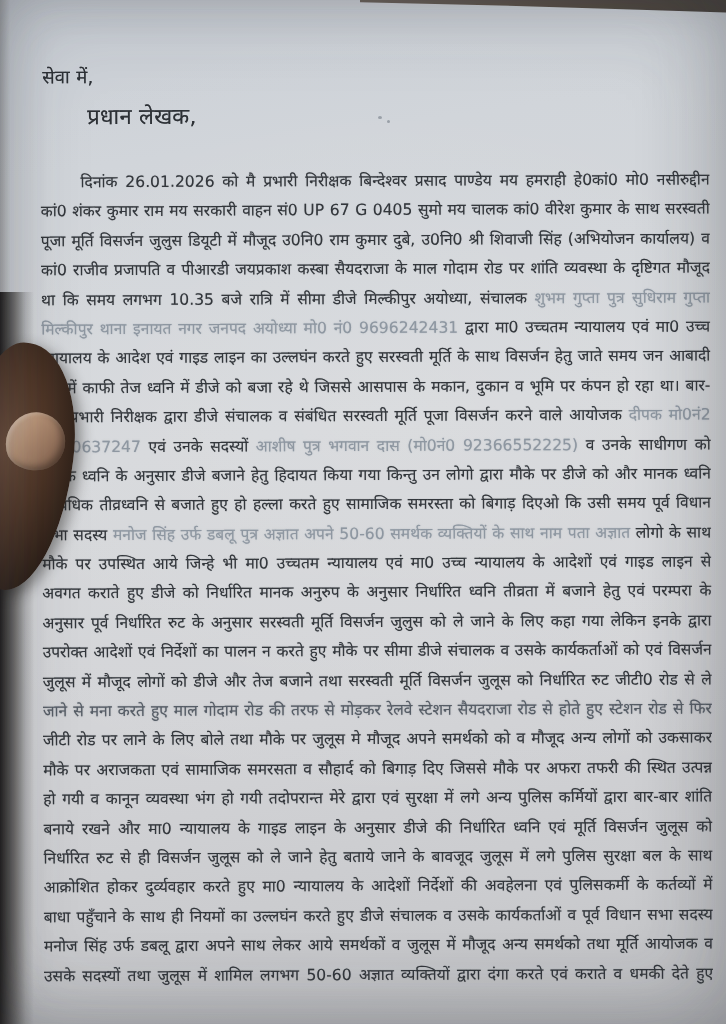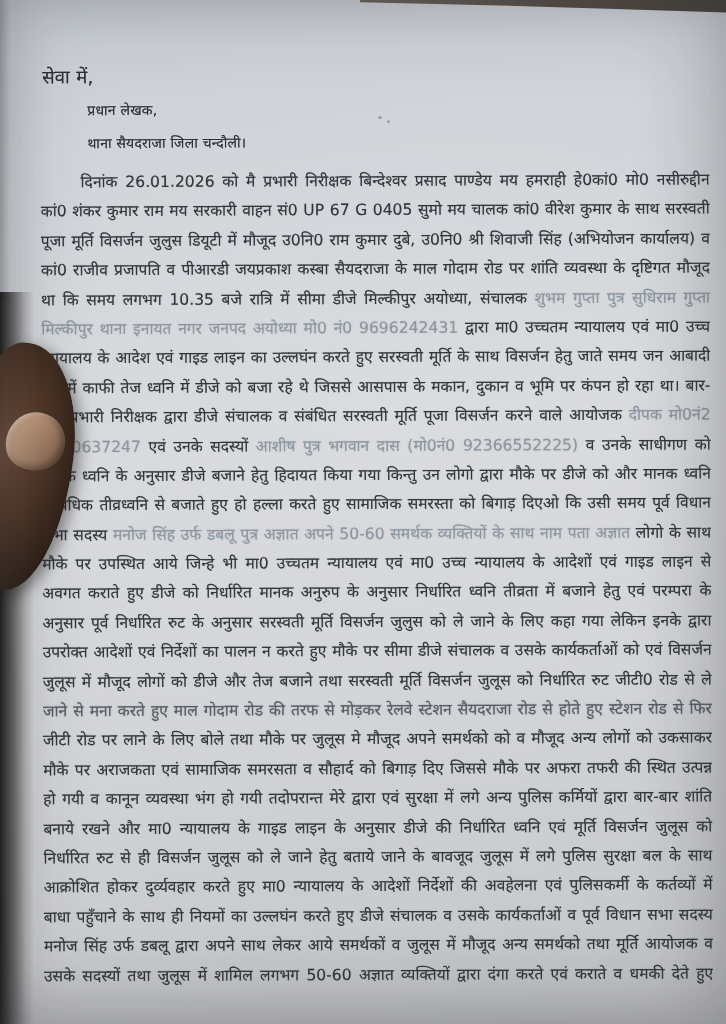--- a/index.html
+++ b/index.html
@@ -21,21 +21,21 @@
     clip-path: polygon(0 0, 100% 0, 100% 78%, 72% 58%, 38% 34%, 0 14%);
   }
   .sheet { position: absolute; inset: 0; transform: rotate(-0.25deg); }
   .salutation {
     position: absolute; left: 44px; top: 62px;
     font-size: 18.5px; color: #2d3136; letter-spacing: 0.2px;
     text-shadow: 0 0 0.6px rgba(45,49,54,0.55);
   }
   .addressee {
     position: absolute; left: 89px;
-    font-size: 14px; color: #2d3136; letter-spacing: 0.2px;
+    font-size: 22px; color: #2d3136; letter-spacing: 0.2px;
     text-shadow: 0 0 0.6px rgba(45,49,54,0.55);
   }
   .addr1 { top: 99px; }
   .addr2 { top: 132px; }
   .body-text { position: absolute; left: 42px; top: 167px; width: 669px; }
   .line {
     height: 29.4px; line-height: 29.4px; overflow: hidden;
     font-size: 15.6px; color: #33373c;
     text-shadow: 0 0 0.8px rgba(51,55,60,0.45);
     text-align: justify; text-align-last: justify;
@@ -78,21 +78,20 @@
 </style>
 </head>
 <body>
 
 <div class="photo">
   <div class="bg-strip"></div>
 
   <div class="sheet">
     <div class="salutation">सेवा में,</div>
     <div class="addressee addr1">प्रधान लेखक,</div>
-    <div class="addressee addr2">थाना सैयदराजा जिला चन्दौली।</div>
     <div class="body-text">
         <div class="line indent"><span>दिनांक 26.01.2026 को मै प्रभारी निरीक्षक बिन्देश्वर प्रसाद पाण्डेय मय हमराही हे0कां0 मो0 नसीरुद्दीन हुमायूं</span></div>
         <div class="line"><span>कां0 शंकर कुमार राम मय सरकारी वाहन सं0 UP 67 G 0405 सुमो मय चालक कां0 वीरेश कुमार के साथ सरस्वती</span></div>
         <div class="line"><span>पूजा मूर्ति विसर्जन जुलुस डियूटी में मौजूद उ0नि0 राम कुमार दुबे, उ0नि0 श्री शिवाजी सिंह (अभियोजन कार्यालय) व</span></div>
         <div class="line"><span>कां0 राजीव प्रजापति व पीआरडी जयप्रकाश कस्बा सैयदराजा के माल गोदाम रोड पर शांति व्यवस्था के दृष्टिगत मौजूद</span></div>
         <div class="line"><span>था कि समय लगभग 10.35 बजे रात्रि में सीमा डीजे मिल्कीपुर अयोध्या, संचालक </span><span class="faded">शुभम गुप्ता पुत्र सुधिराम गुप्ता निवासी</span></div>
         <div class="line"><span class="faded">मिल्कीपुर थाना इनायत नगर जनपद अयोध्या मो0 नं0 9696242431</span><span> द्वारा मा0 उच्चतम न्यायालय एवं मा0 उच्च</span></div>
         <div class="line"><span>न्यायालय के आदेश एवं गाइड लाइन का उल्लघंन करते हुए सरस्वती मूर्ति के साथ विसर्जन हेतु जाते समय जन आबादी</span></div>
         <div class="line"><span>क्षेत्र में काफी तेज ध्वनि में डीजे को बजा रहे थे जिससे आसपास के मकान, दुकान व भूमि पर कंपन हो रहा था। बार-बार</span></div>
         <div class="line"><span>मुझ प्रभारी निरीक्षक द्वारा डीजे संचालक व संबंधित सरस्वती मूर्ति पूजा विसर्जन करने वाले आयोजक </span><span class="faded">दीपक मो0नं2</span></div>

